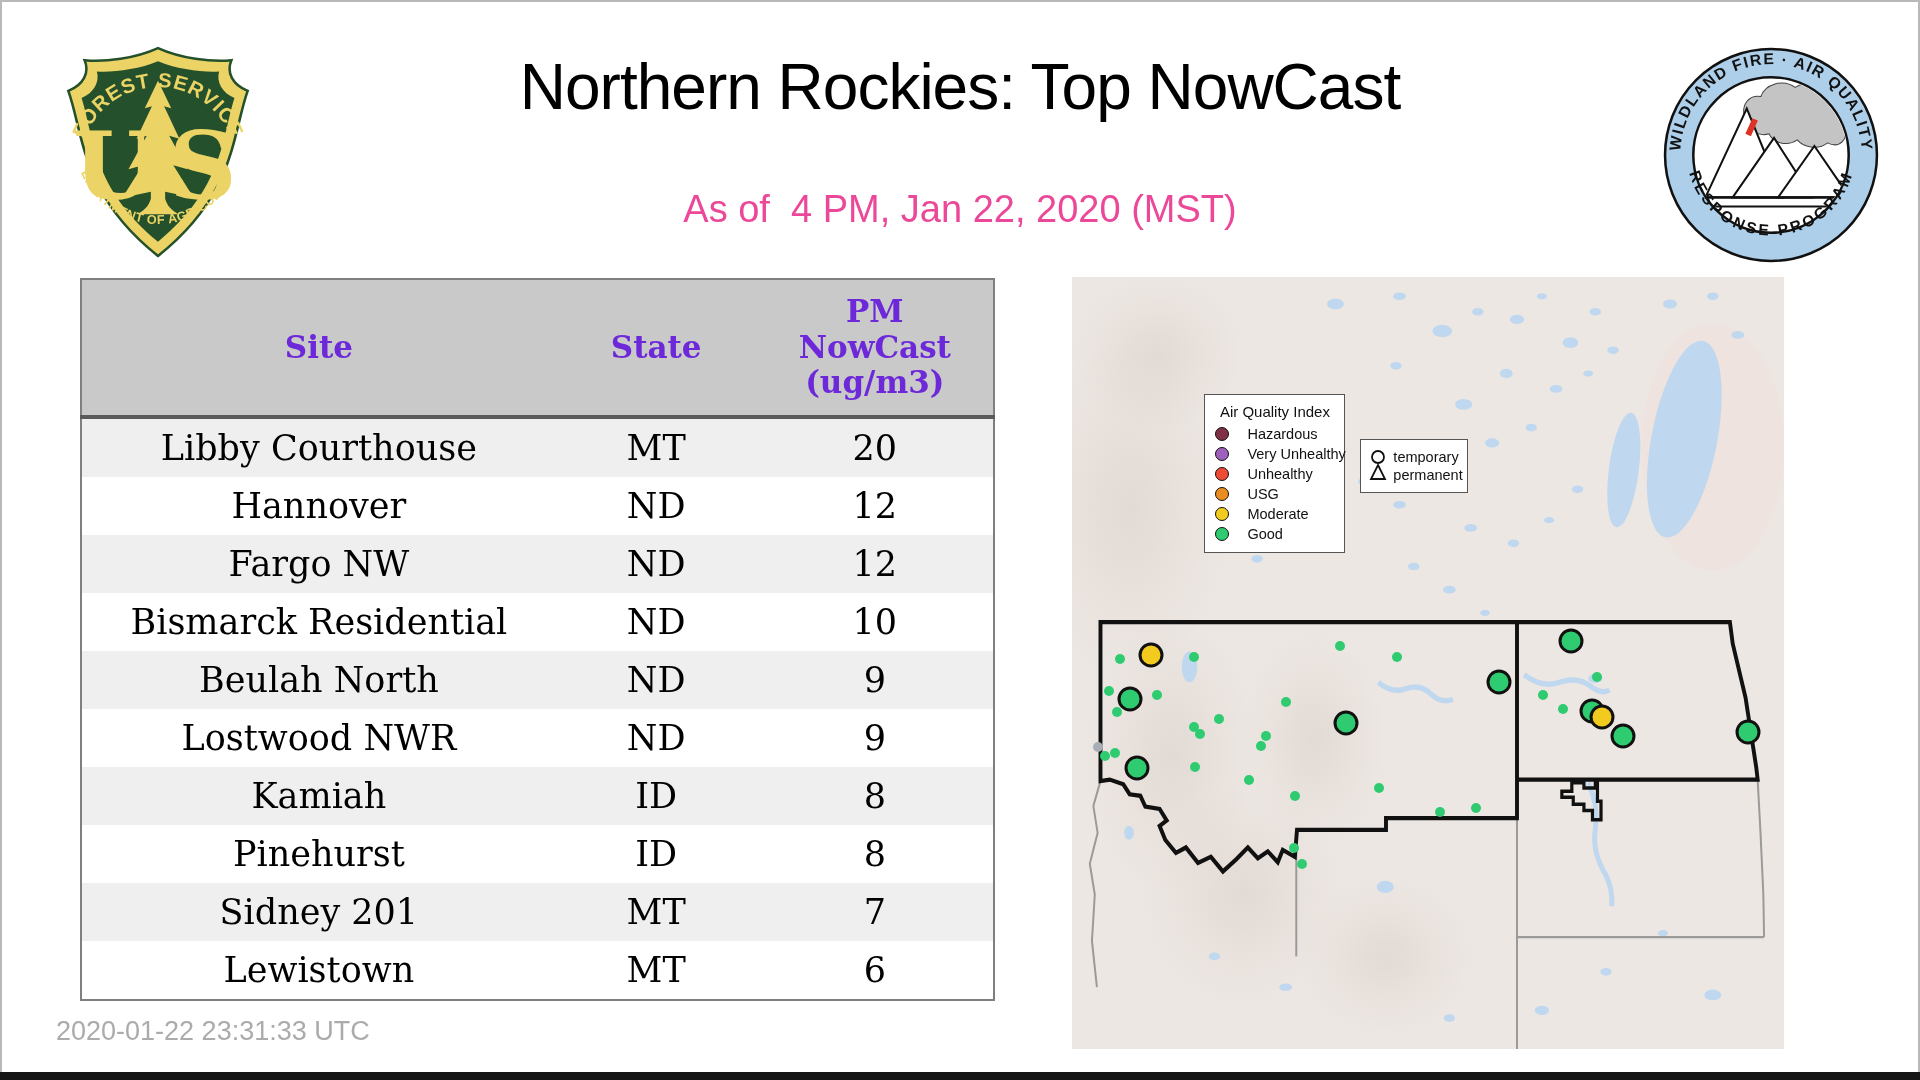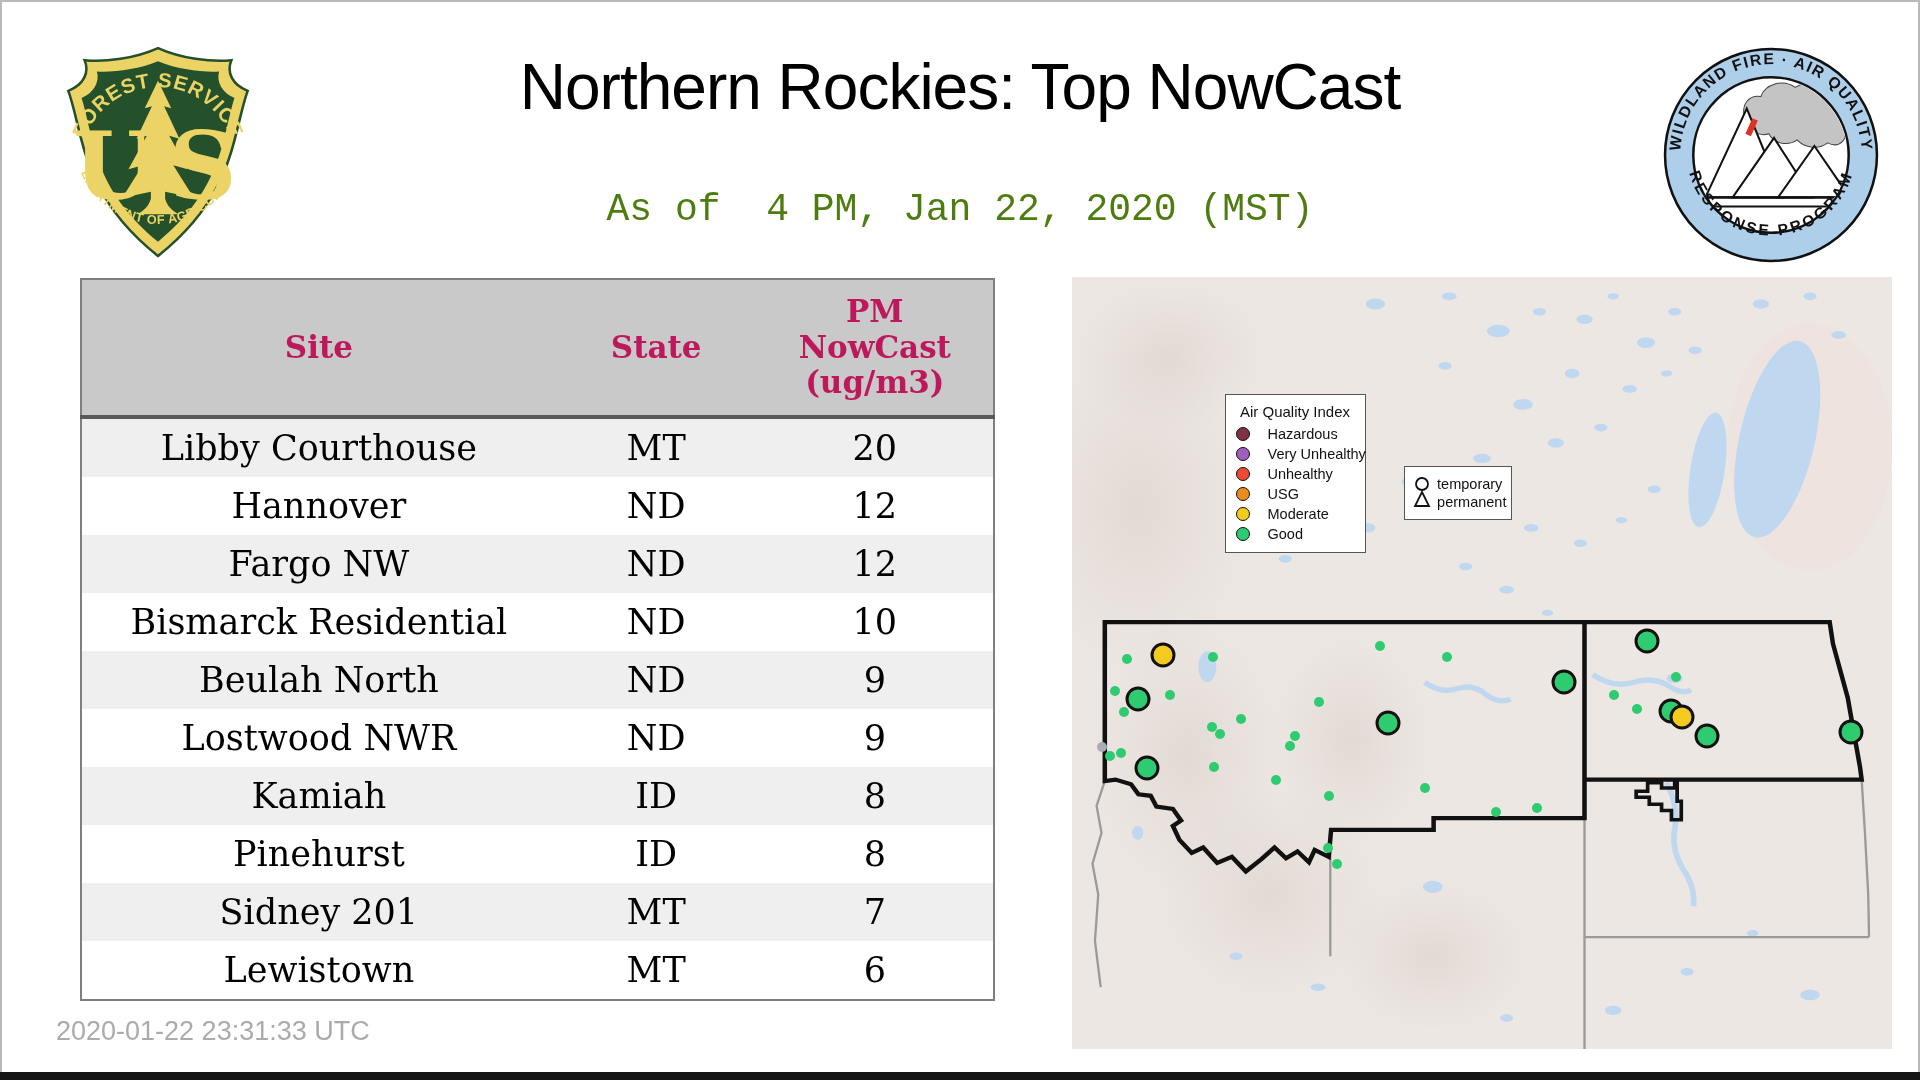--- a/index.html
+++ b/index.html
@@ -1,50 +1,50 @@
 <!DOCTYPE html>
 <html><head>
 <meta charset="utf-8">
 <style>
   html,body{margin:0;padding:0;background:#ffffff;}
   #page{position:relative;width:1920px;height:1080px;background:#ffffff;overflow:hidden;
         box-shadow:inset 0 0 0 2px #b9b9b9;font-family:"Liberation Sans",sans-serif;}
   .title{position:absolute;top:50px;left:0;width:100%;text-align:center;
          font-size:64px;font-weight:400;color:#000;letter-spacing:-1px;white-space:pre;}
   .subtitle{position:absolute;top:188px;left:0;width:100%;text-align:center;
-            font-size:38px;color:#4d7c0f;white-space:pre;font-family:Liberation Mono, monospace;}
+            font-size:38px;color:#ec4899;white-space:pre;}
   
   .nowcast-table{position:absolute;left:80px;top:278px;width:915px;border-collapse:collapse;
                  font-family:"DejaVu Serif","Liberation Serif",serif;border:2px solid #7f7f7f;}
-  .nowcast-table thead th{background:#c9c9c9;font-size:31px;font-weight:bold;color:#be185d;
+  .nowcast-table thead th{background:#c9c9c9;font-size:31px;font-weight:bold;color:#6d28d9;
                  text-align:center;vertical-align:middle;border-bottom:4px solid #5a5a5a;
                  padding:14px 6px;height:96px;}
   .nowcast-table tbody td{font-size:35px;color:#000;text-align:center;vertical-align:middle;
                  height:58px;padding:0 6px;}
   .nowcast-table tbody tr:nth-child(odd){background:#efefef;}
   .nowcast-table tbody tr:nth-child(even){background:#ffffff;}
   .col-site{width:52%;} .col-state{width:22%;} .col-value{width:26%;}
   .hdr-line{display:block;line-height:1.15;}
   
-  #map{position:absolute;left:1072px;top:277px;width:820px;height:772px;background:#EDE7E3;overflow:hidden;}
+  #map{position:absolute;left:1072px;top:277px;width:712px;height:772px;background:#EDE7E3;overflow:hidden;}
   #map svg.basemap{position:absolute;left:0;top:0;width:100%;height:100%;}
   #map-markers{position:absolute;left:0;top:0;width:100%;height:100%;}
   .marker{position:absolute;border-radius:50%;transform:translate(-50%,-50%);}
   .marker.small{width:10px;height:10px;}
   .marker.large{width:19px;height:19px;border:3px solid #111;}
   
   .aqi-legend{position:absolute;left:18.6%;top:15.2%;width:141px;background:#fff;
               border:1.5px solid #555;padding:8px 10px 10px 10px;box-sizing:border-box;}
   .aqi-title{font-size:15px;color:#111;text-align:center;margin-bottom:6px;white-space:nowrap;}
   .aqi-row{display:flex;align-items:center;margin-top:4px;}
   .aqi-dot{width:12px;height:12px;border-radius:50%;border:1.8px solid #111;flex:0 0 auto;}
   .aqi-label{font-size:14.5px;color:#111;margin-left:18px;white-space:nowrap;}
   
   .sym-legend{position:absolute;left:40.5%;top:21.0%;width:108px;height:54px;background:#fff;
-              border:1.5px solid #555;display:flex;align-items:center;padding:4px 8px;box-sizing:border-box;margin-top:27px;}
+              border:1.5px solid #555;display:flex;align-items:center;padding:4px 8px;box-sizing:border-box;}
   .sym-glyphs{flex:0 0 auto;margin-right:6px;}
   .sym-labels{display:flex;flex-direction:column;justify-content:center;}
   .sym-labels span{font-size:14.5px;color:#111;line-height:1.25;white-space:nowrap;}
   
   .footer-ts{position:absolute;left:56px;top:1016px;font-size:27px;color:#ababab;}
   .bottom-bar{position:absolute;left:0;bottom:0;width:100%;height:8px;background:#151515;}
   
   #usfs-logo{position:absolute;left:56px;top:44px;}
   #wfaqrp-logo{position:absolute;left:1660px;top:44px;}
 </style>

